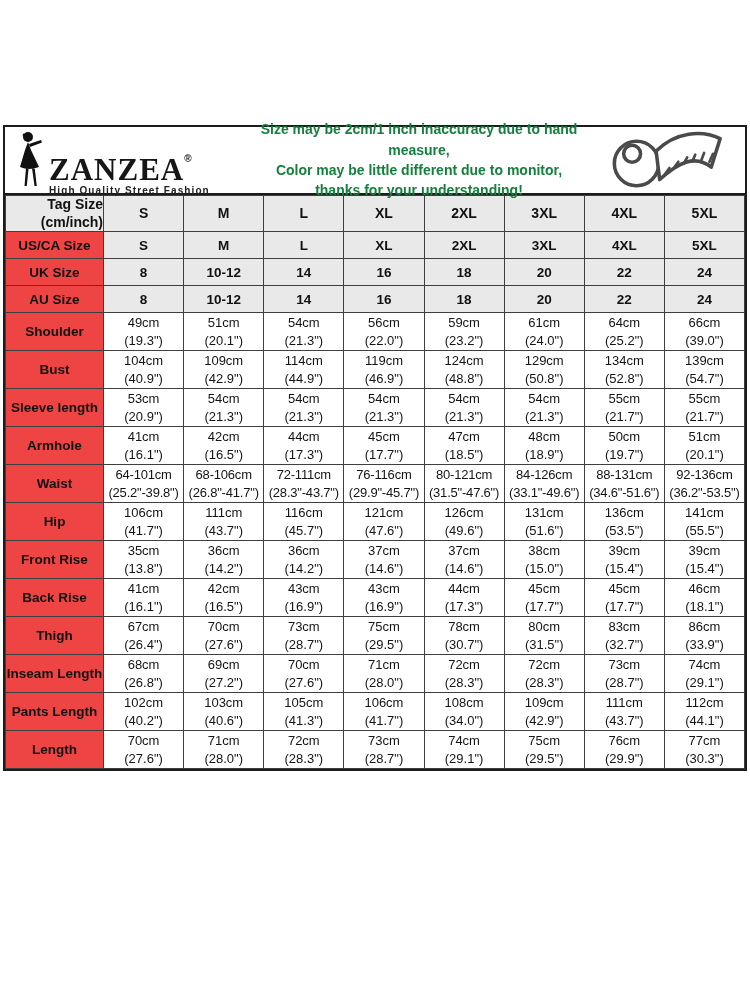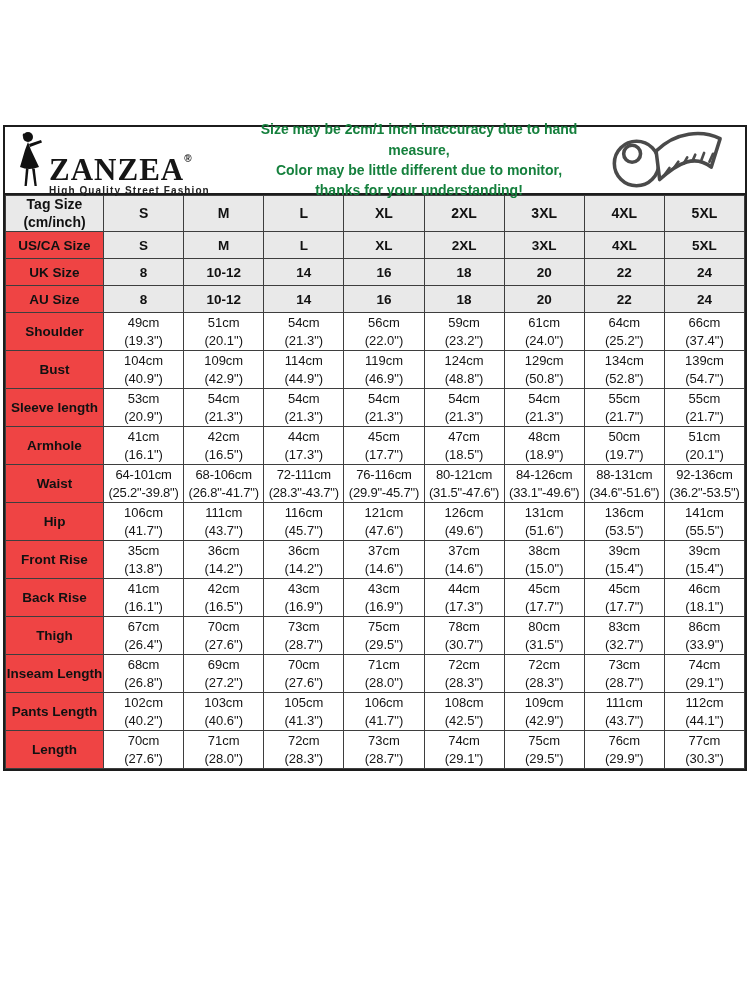--- a/index.html
+++ b/index.html
@@ -29,21 +29,21 @@
     transform: scaleY(1.05);
   }
   .brand-reg { font-size: 10px; font-weight: bold; margin-top: 1px; color: #161616; }
   .tagline { font-size: 10px; font-weight: bold; letter-spacing: 1.1px; color: #222; margin-top: 2px; }
   .notice { flex: 1; text-align: center; font-weight: bold; font-size: 14px; line-height: 1.45; color: #15803d; }
   .tape-wrap { width: 140px; display: flex; justify-content: center; }
 
   
   table { width: 100%; border-collapse: collapse; table-layout: fixed; }
   th, td { border: 1.6px solid #3e3e3e; text-align: center; vertical-align: middle; }
-  .corner { width: 98px; }
+  .corner { width: 98px; text-align: right; }
   .header-cell {
     background: #e9e9e9; font-weight: bold; font-size: 14px;
     height: 36px; white-space: pre-line; line-height: 1.25;
   }
   .label-cell { background: #ef4444; font-weight: bold; font-size: 13.5px; white-space: pre-line; }
   .size-row td { background: #e9e9e9; font-weight: bold; font-size: 13.5px; height: 27px; }
   .measure-row { height: 38px; }
   .data-cell {
     background: #fff; font-weight: 400; font-size: 13px;
     white-space: pre-line; line-height: 1.35; color: #141414;
@@ -158,21 +158,21 @@
 (21.3")</td>
           <td class="data-cell">56cm
 (22.0")</td>
           <td class="data-cell">59cm
 (23.2")</td>
           <td class="data-cell">61cm
 (24.0")</td>
           <td class="data-cell">64cm
 (25.2")</td>
           <td class="data-cell">66cm
-(37.4")</td>
+(39.0")</td>
         </tr>
         <tr class="measure-row">
           <th class="label-cell">Bust</th>
           <td class="data-cell">104cm
 (40.9")</td>
           <td class="data-cell">109cm
 (42.9")</td>
           <td class="data-cell">114cm
 (44.9")</td>
           <td class="data-cell">119cm
@@ -342,21 +342,21 @@
           <th class="label-cell">Pants Length</th>
           <td class="data-cell">102cm
 (40.2")</td>
           <td class="data-cell">103cm
 (40.6")</td>
           <td class="data-cell">105cm
 (41.3")</td>
           <td class="data-cell">106cm
 (41.7")</td>
           <td class="data-cell">108cm
-(42.5")</td>
+(34.0")</td>
           <td class="data-cell">109cm
 (42.9")</td>
           <td class="data-cell">111cm
 (43.7")</td>
           <td class="data-cell">112cm
 (44.1")</td>
         </tr>
         <tr class="measure-row">
           <th class="label-cell">Length</th>
           <td class="data-cell">70cm

